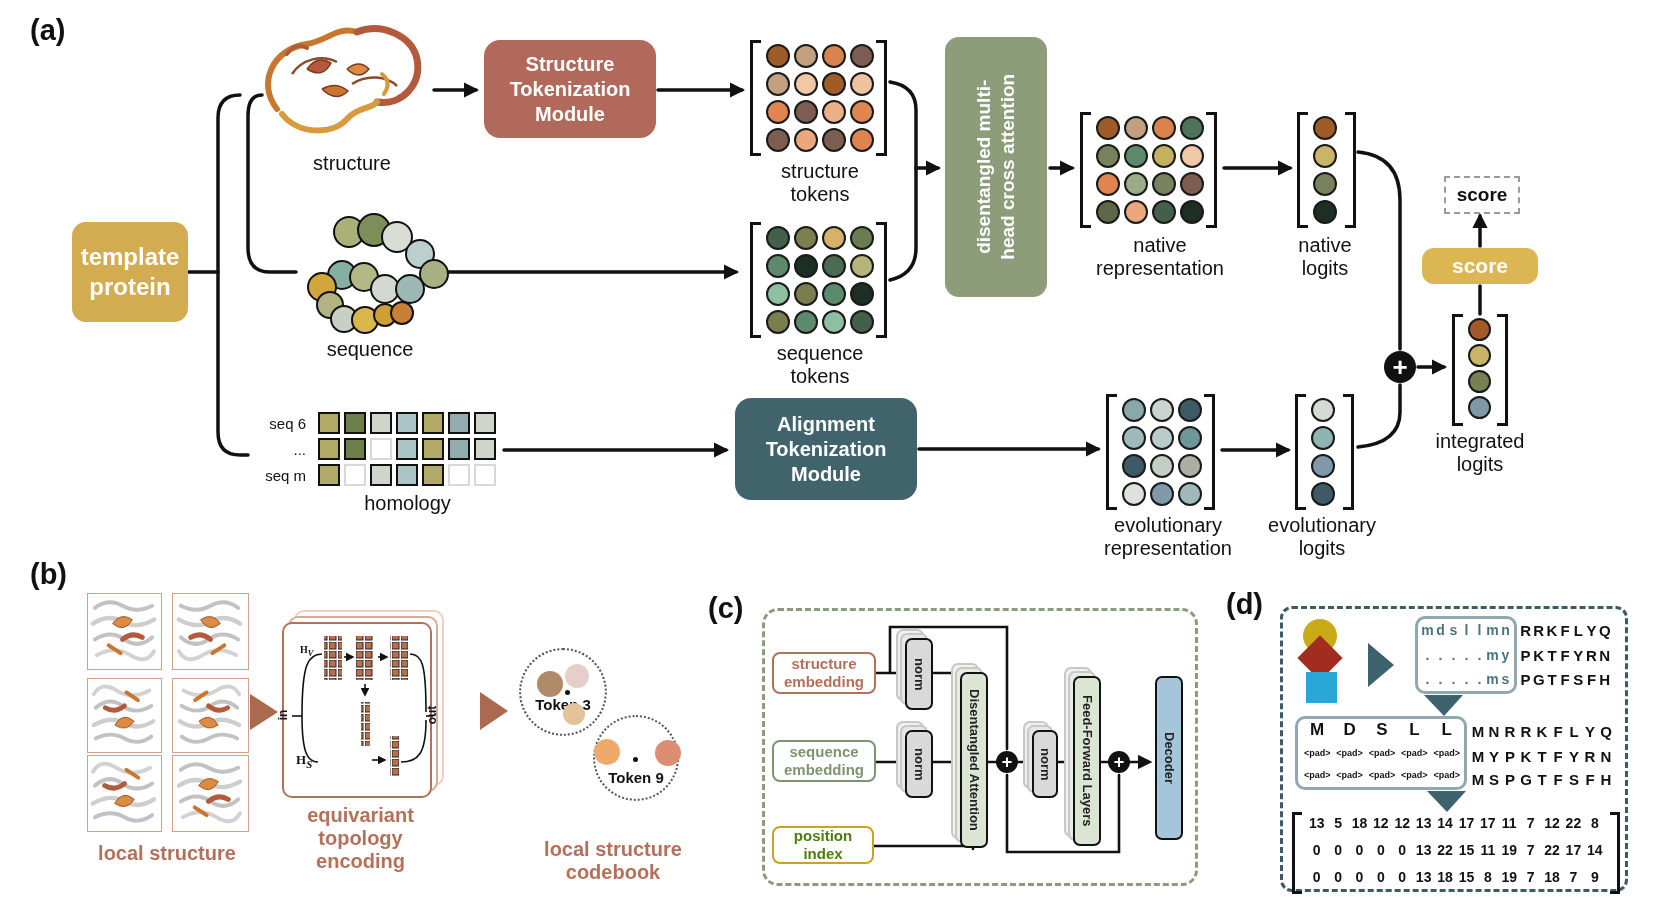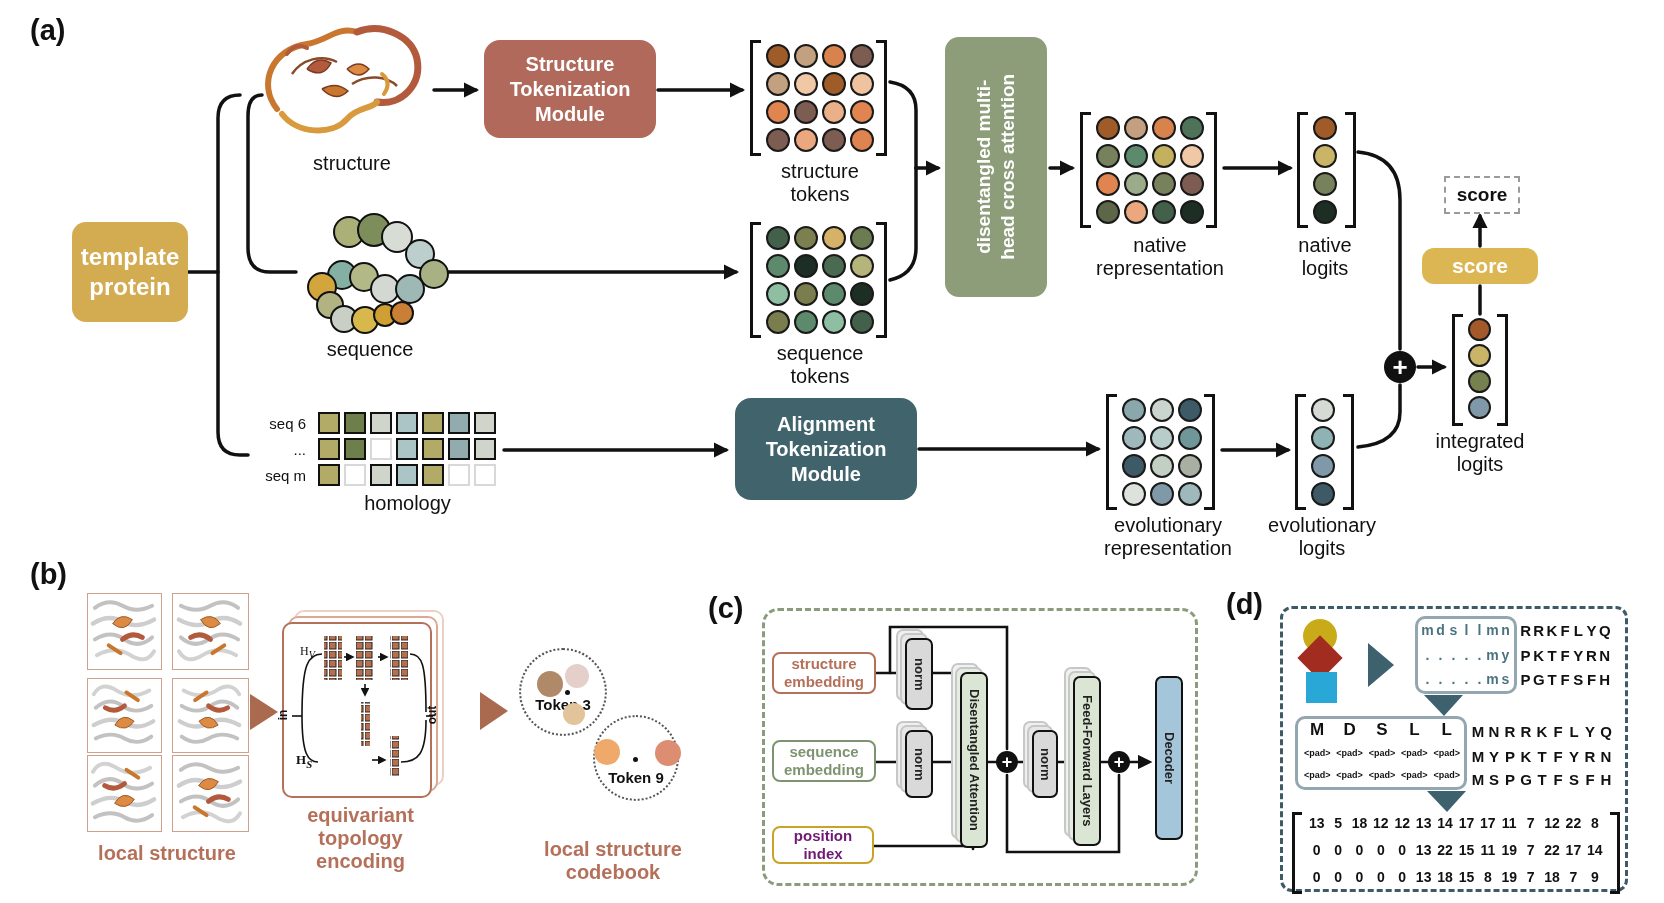--- a/index.html
+++ b/index.html
@@ -433,21 +433,21 @@
           <path d="M94,33 H102" marker-end="url(#ah2)"></path>
           <path d="M81,60 V70" marker-end="url(#ah2)"></path>
           <path d="M88,136 H100" marker-end="url(#ah2)"></path>
         </g>
         <rect x="40" y="12" width="18" height="44" fill="url(#bsq)"></rect>
         <rect x="72" y="12" width="18" height="44" fill="url(#bsq)"></rect>
         <rect x="106" y="12" width="18" height="44" fill="url(#bsq)"></rect>
         <rect x="77" y="78" width="9" height="44" fill="url(#bsq)"></rect>
         <rect x="106" y="112" width="9" height="40" fill="url(#bsq)"></rect>
       </svg>
-      <div class="abs" style="left:16px;top:20px;font-family:'Liberation Serif',serif;font-weight:normal;font-size:12px;"><span>H</span><sub style="font-style:italic;">V</sub></div>
+      <div class="abs" style="left:16px;top:20px;font-family:'Liberation Serif',serif;font-weight:bold;font-size:10px;"><span>H</span><sub style="font-style:italic;">V</sub></div>
       <div class="abs" style="left:12px;top:128px;font-family:'Liberation Serif',serif;font-weight:bold;font-size:13px;"><span>H</span><sub style="font-style:italic;">S</sub></div>
       <div class="abs" style="left:-6px;top:84px;font-weight:bold;font-size:12px;transform:rotate(-90deg);">in</div>
       <div class="abs" style="left:139px;top:84px;font-weight:bold;font-size:12px;transform:rotate(-90deg);">out</div>
     </div>
     <div class="bcap pre" style="left:268px;top:804px;width:185px;">equivariant topology
 encoding</div>
 
     
     <div class="tokcircle" style="left:519px;top:648px;width:88px;height:88px;">
       <div class="toklabel" style="top:46px;">Token 3</div>
@@ -471,21 +471,21 @@
   </div>
 
   <div>
     <div class="panel-label" style="left:708px;top:592px;">(c)</div>
     <div class="dashpanel" style="left:762px;top:608px;width:436px;height:278px;border:3px dashed #8a9c7c;border-radius:16px;"></div>
 
     <div class="cbox pre" style="left:772px;top:652px;width:104px;height:42px;border:2px solid #b5705a;color:#b5705a;">structure
 embedding</div>
     <div class="cbox pre" style="left:772px;top:740px;width:104px;height:42px;border:2px solid #7e9470;color:#7e9470;">sequence
 embedding</div>
-    <div class="cbox" style="left:772px;top:826px;width:102px;height:38px;border:2px solid #c9a227;color:#701a75;">position index</div>
+    <div class="cbox" style="left:772px;top:826px;width:102px;height:38px;border:2px solid #c9a227;color:#4d7c0f;">position index</div>
 
     <div class="ghost" style="left:896px;top:629px;width:28px;height:72px;background:#efefef;"></div>
     <div class="ghost" style="left:900px;top:633px;width:28px;height:72px;background:#e7e7e7;"></div>
     <div class="vblock" style="left:905px;top:638px;width:28px;height:72px;background:#d9d9d9;">
         <span class="vtext">norm</span>
       </div>
 
     <div class="ghost" style="left:896px;top:721px;width:28px;height:68px;background:#efefef;"></div>
     <div class="ghost" style="left:900px;top:725px;width:28px;height:68px;background:#e7e7e7;"></div>
     <div class="vblock" style="left:905px;top:730px;width:28px;height:68px;background:#d9d9d9;">

